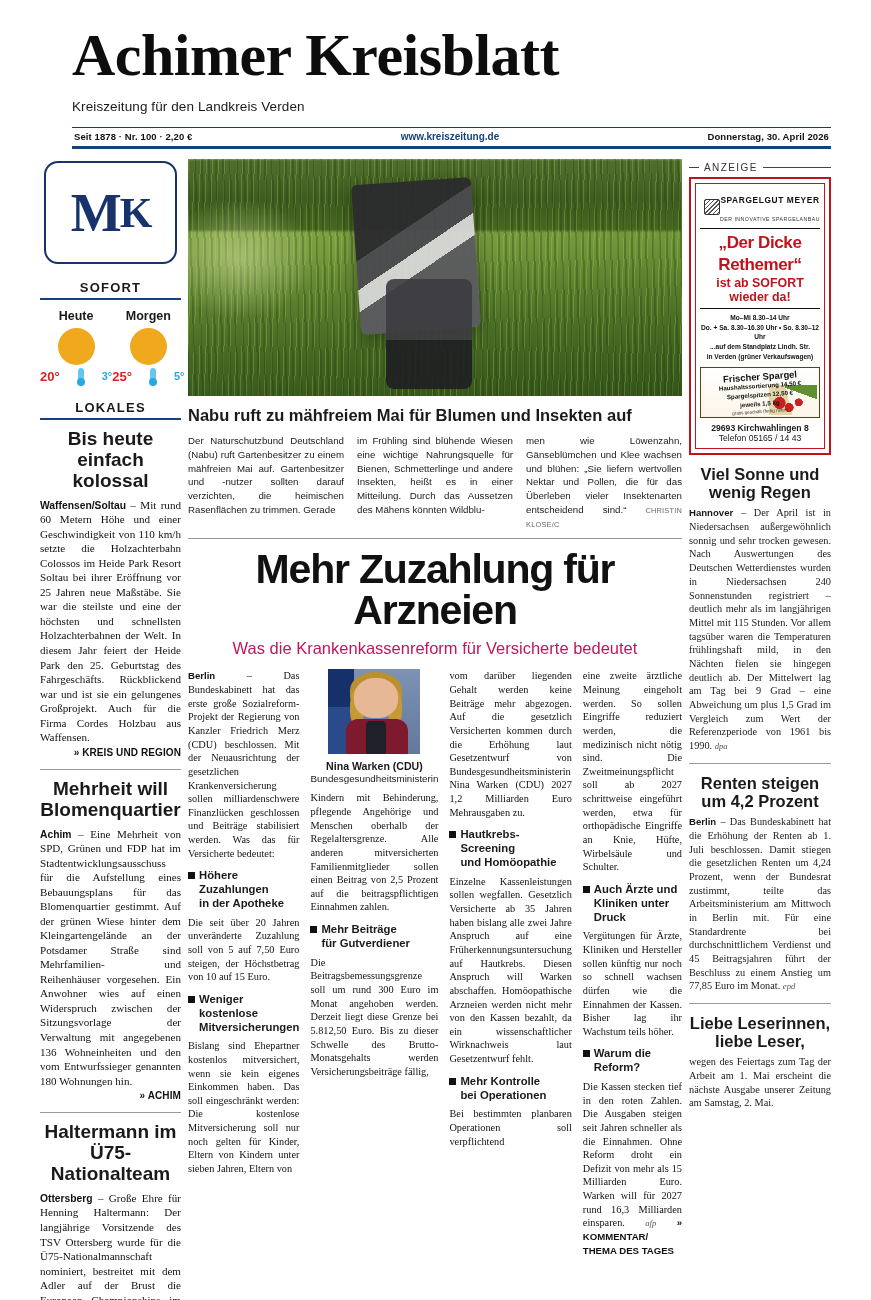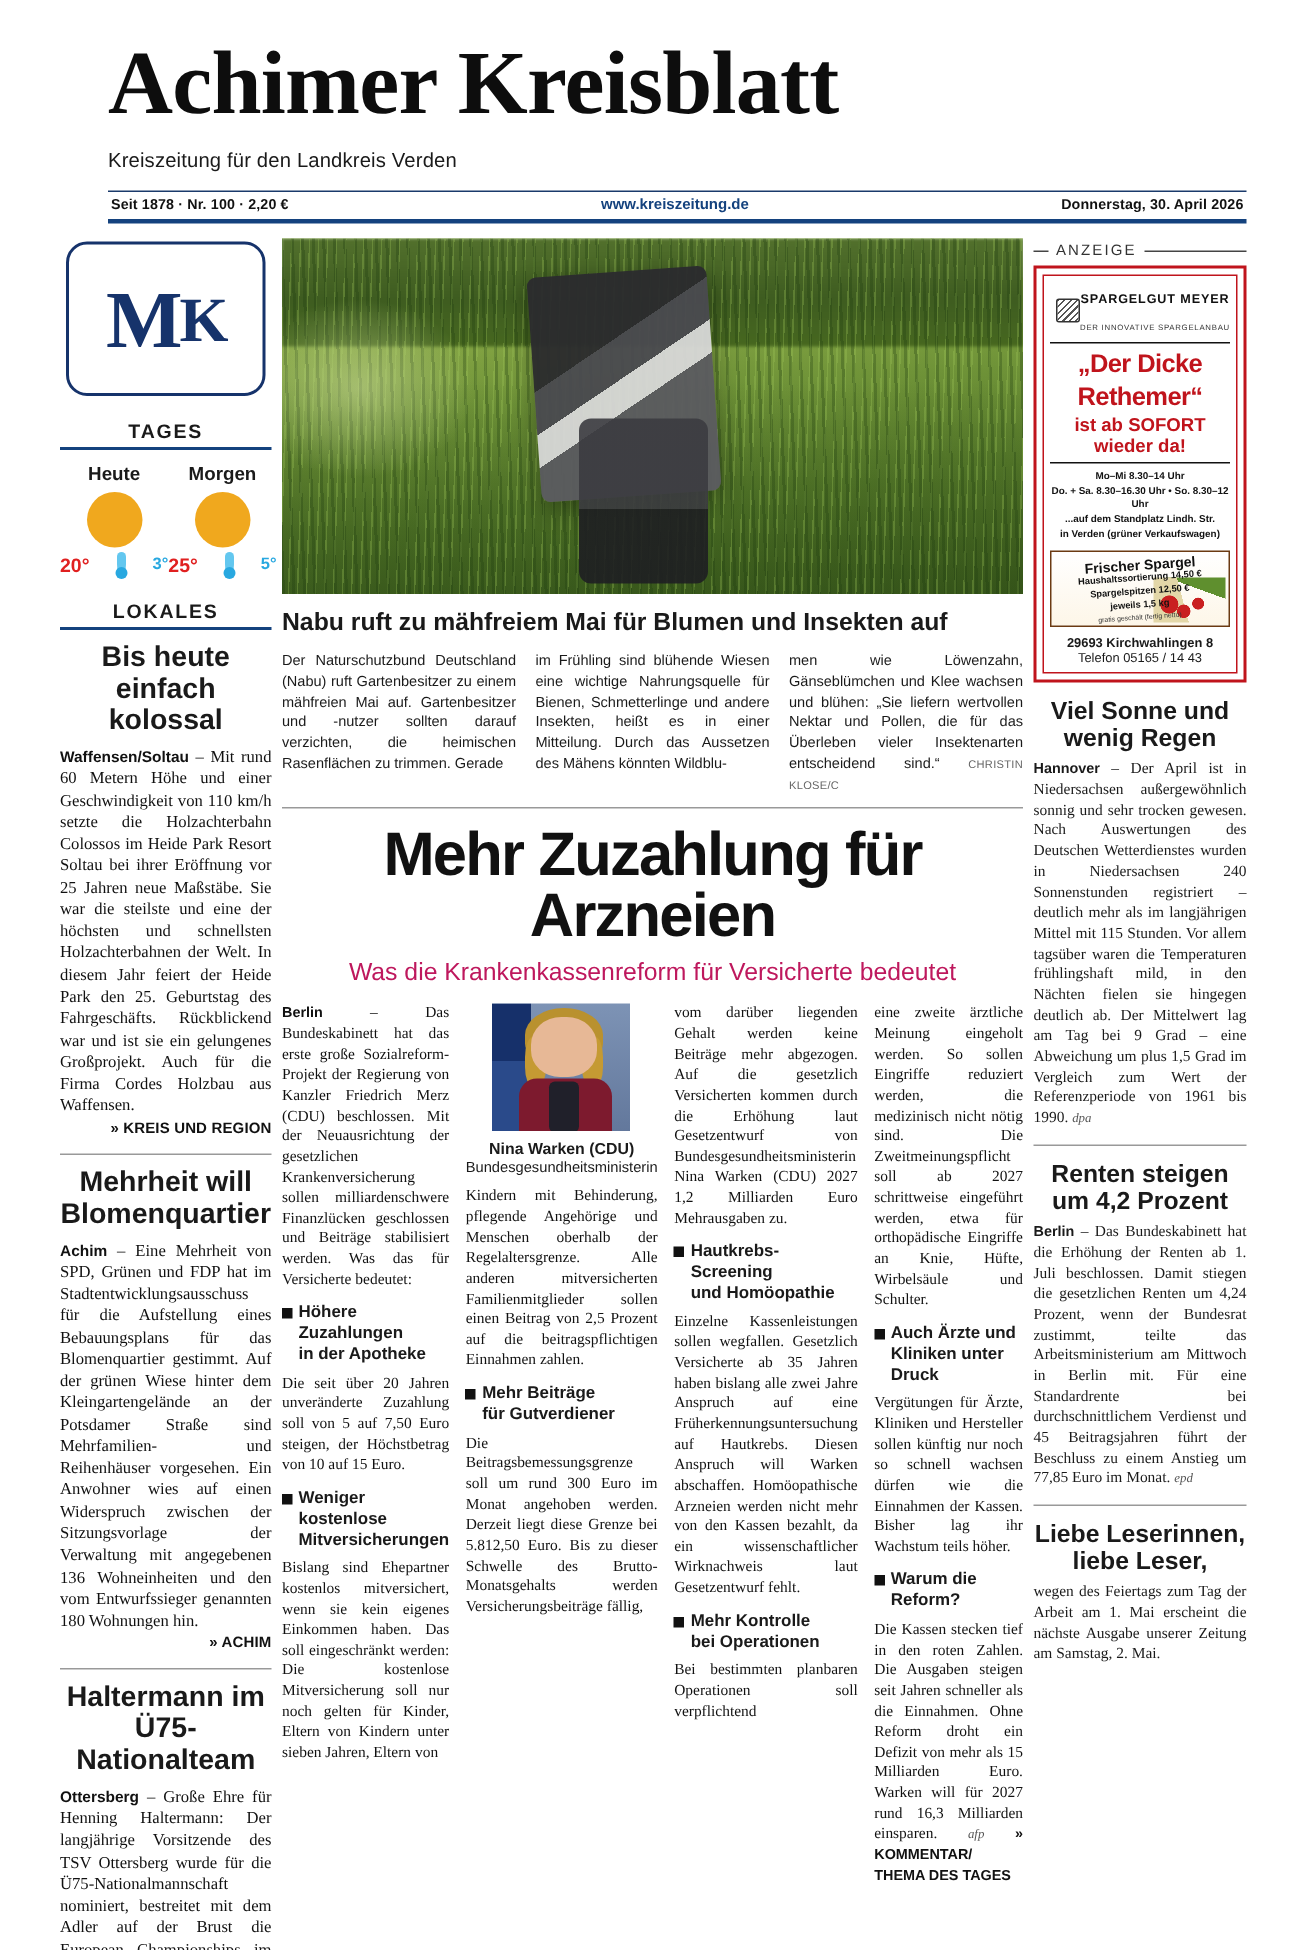--- a/index.html
+++ b/index.html
@@ -253,21 +253,21 @@
   <div class="cols">
 
     <div class="col-left">
 
       <div class="logo-box">
         <div class="logo-m">
           <span>M</span><span class="logo-k">K</span>
         </div>
       </div>
 
-      <div class="wetter-head">TAGES</div>
+      <div class="wetter-head">SOFORT</div>
       <div class="wx-row">
         <div class="wx-cell">
           <div class="wx-day">Heute</div>
           <div class="wx-sun"></div>
           <div class="wx-temps">
             <span class="t-hi">20°</span>
             <span class="thermo"></span>
             <span class="t-lo">3°</span>
           </div>
         </div>

